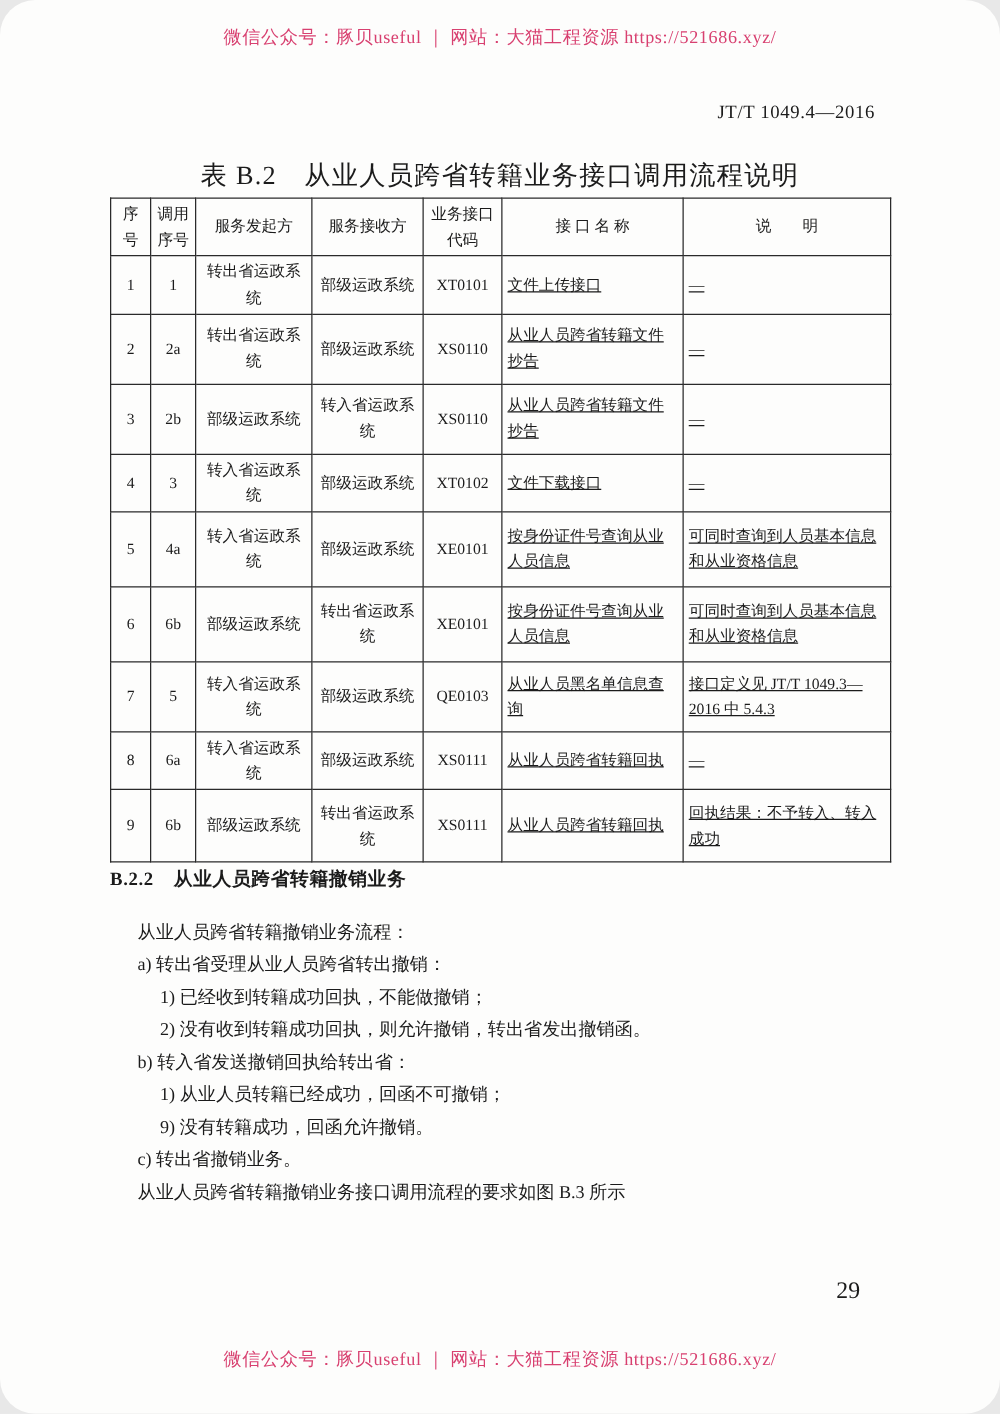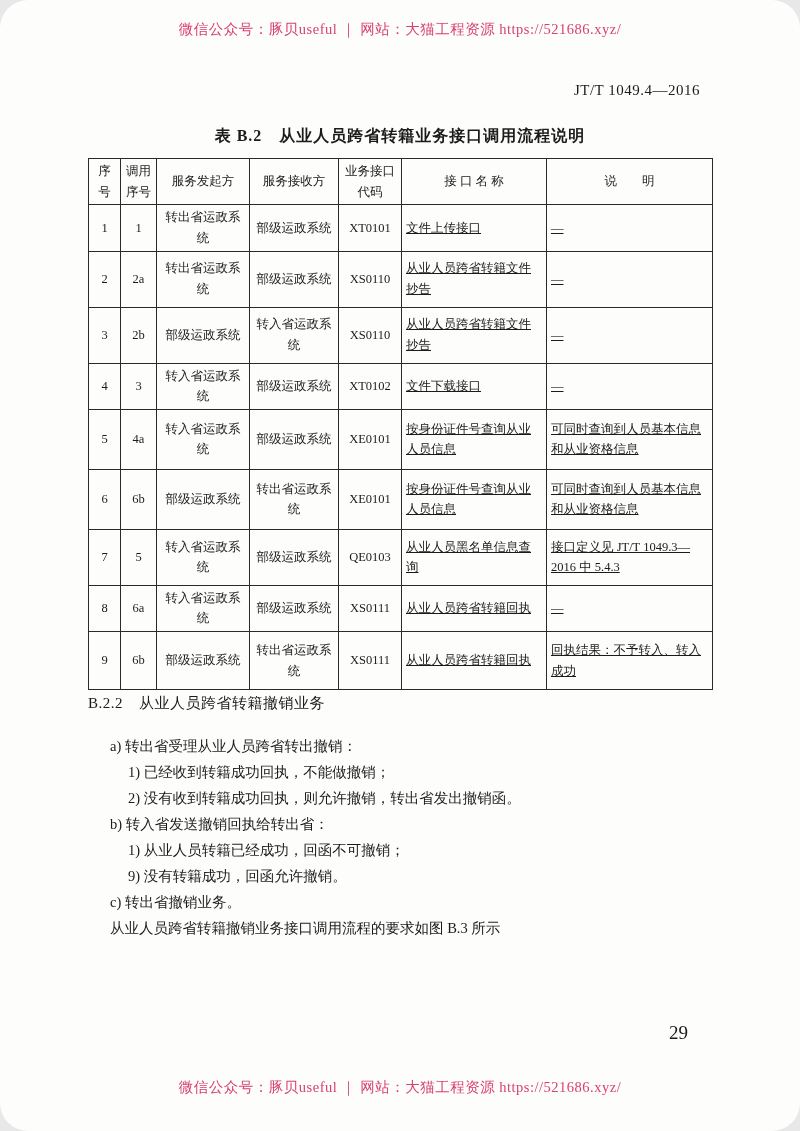--- a/index.html
+++ b/index.html
@@ -29,22 +29,22 @@
     right: 100px;
     font-size: 15px;
     font-weight: normal;
     letter-spacing: 0.5px;
   }
   .table-title {
     position: absolute;
     top: 126px;
     left: 0; right: 0;
     text-align: center;
-    font-size: 16px;
-    font-weight: bold;
+    font-size: 21px;
+    font-weight: normal;
     letter-spacing: 1px;
   }
   .table-wrap {
     position: absolute;
     top: 158px;
     left: 88px;
     width: 624px;
   }
   table.flow {
     border-collapse: collapse;
@@ -72,21 +72,21 @@
   tr.h58 td { height: 58px; }
   tr.h60 td { height: 60px; }
   .section {
     position: absolute;
     top: 694px;
     left: 88px;
     right: 88px;
     font-size: 14.5px;
   }
   .section-heading {
-    font-weight: normal;
+    font-weight: bold;
     font-size: 15px;
     margin-bottom: 20px;
     letter-spacing: 0.5px;
   }
   .section-heading .sec-no { margin-right: 16px; }
   .body-line { line-height: 26px; }
   .indent-1 { padding-left: 22px; }
   .indent-2 { padding-left: 40px; }
   .page-number {
     position: absolute;
@@ -213,20 +213,21 @@
           <td class="cl">回执结果：不予转入、转入成功</td>
         </tr>
       </tbody>
     </table>
   </div>
 
   <div class="section">
     <div class="section-heading">
       <span class="sec-no">B.2.2</span><span>从业人员跨省转籍撤销业务</span>
     </div>
+    <div class="body-line indent-1">从业人员跨省转籍撤销业务流程：</div>
     <div class="body-line indent-1">a) 转出省受理从业人员跨省转出撤销：</div>
     <div class="body-line indent-2">1) 已经收到转籍成功回执，不能做撤销；</div>
     <div class="body-line indent-2">2) 没有收到转籍成功回执，则允许撤销，转出省发出撤销函。</div>
     <div class="body-line indent-1">b) 转入省发送撤销回执给转出省：</div>
     <div class="body-line indent-2">1) 从业人员转籍已经成功，回函不可撤销；</div>
     <div class="body-line indent-2">9) 没有转籍成功，回函允许撤销。</div>
     <div class="body-line indent-1">c) 转出省撤销业务。</div>
     <div class="body-line indent-1">从业人员跨省转籍撤销业务接口调用流程的要求如图 B.3 所示</div>
   </div>
 

